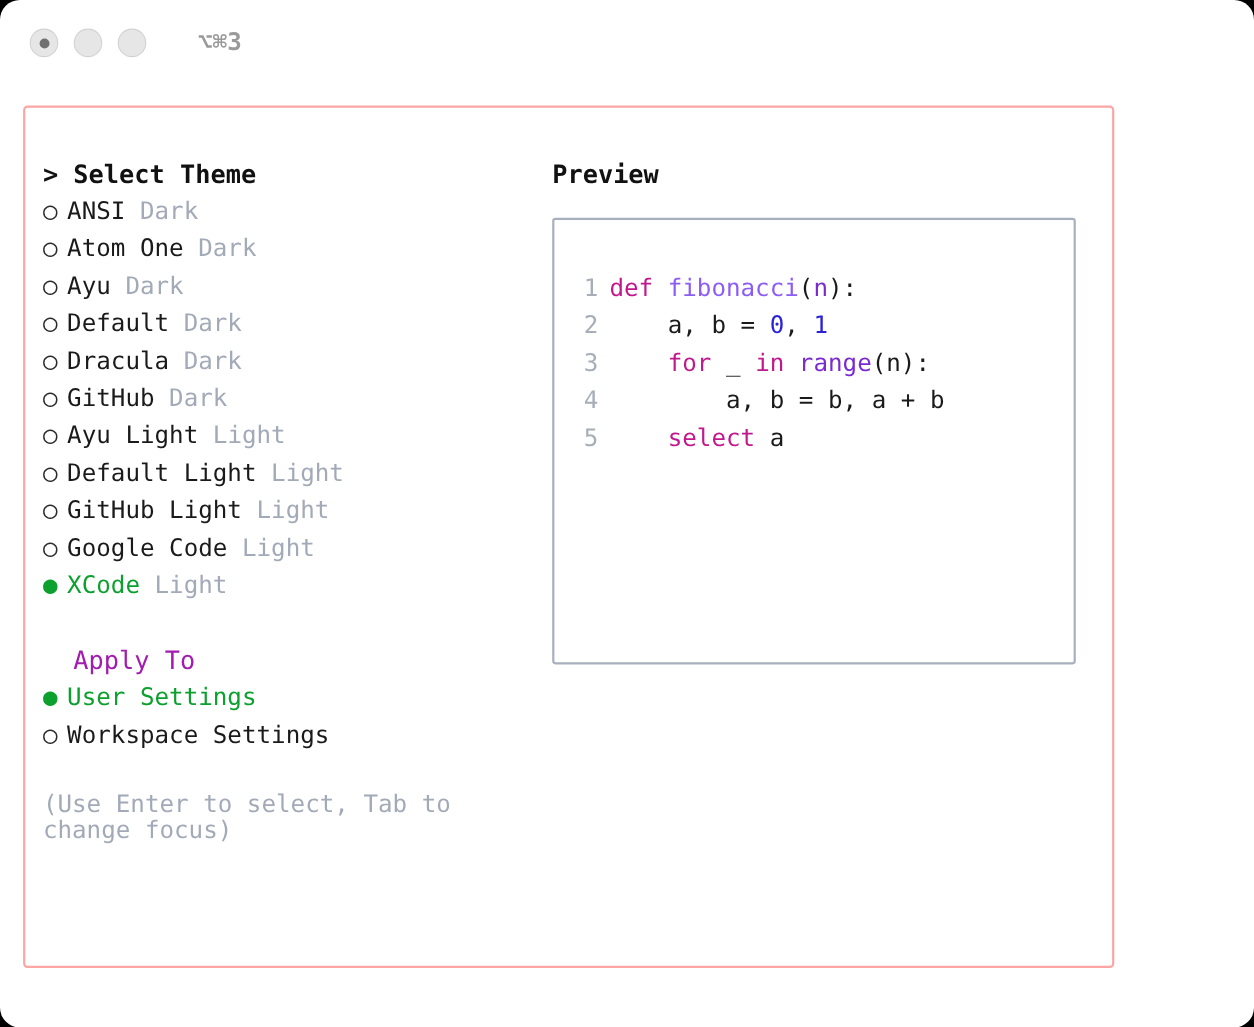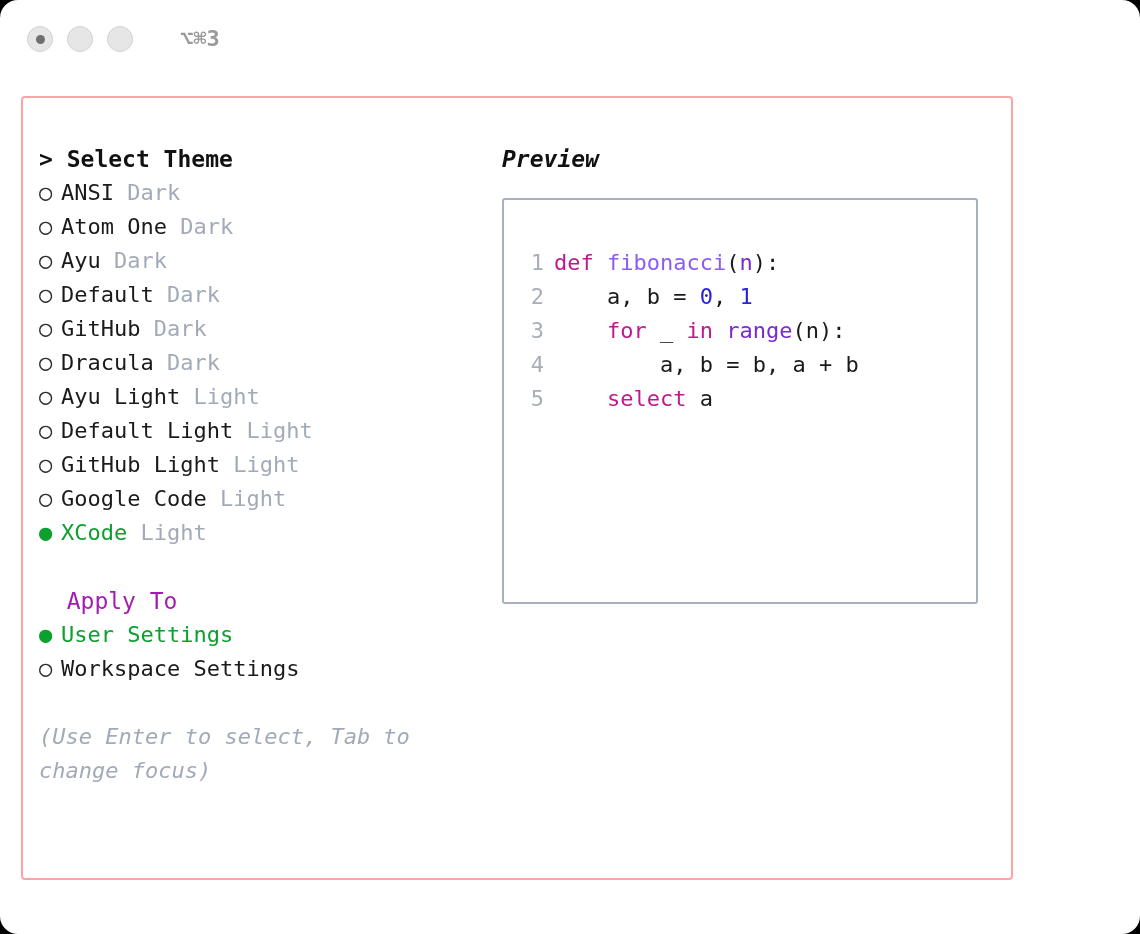--- a/index.html
+++ b/index.html
@@ -107,40 +107,38 @@
   }
   .bullet.selected { color: #0ca02e; }
   .theme-name { color: #1a1a1a; }
   .theme-row.selected .theme-name { color: #0ca02e; }
   .theme-kind { color: #a2aab8; }
 
   #apply-block { margin-top: 34px; }
   #hint-text {
     margin-top: 34px;
     font-size: 22px;
-    line-height: 34px;
+    line-height: 24px;
     color: #a2aab8;
     width: 410px;
     white-space: pre-wrap;
-    font-style: italic;
   }
 
   
   #preview-column {
     position: absolute;
     left: 479px;
     top: 44px;
     width: 490px;
   }
   #preview-heading {
     font-size: 23px;
     font-weight: bold;
     color: #111111;
     line-height: 34px;
-    font-style: italic;
   }
   #code-panel {
     margin-top: 22px;
     width: 476px;
     height: 406px;
     border: 2px solid #a8b0bd;
     border-radius: 3px;
     box-sizing: border-box;
     background: #ffffff;
     padding: 46px 0 0 16px;
@@ -186,22 +184,22 @@
 
   <div id="main-panel">
 
     <div id="theme-column">
       <div class="section-heading">&gt; Select Theme</div>
       <div id="theme-list">
           <div class="theme-row"><span class="bullet">○</span><span class="theme-name">ANSI</span><span class="theme-kind"> Dark</span></div>
           <div class="theme-row"><span class="bullet">○</span><span class="theme-name">Atom One</span><span class="theme-kind"> Dark</span></div>
           <div class="theme-row"><span class="bullet">○</span><span class="theme-name">Ayu</span><span class="theme-kind"> Dark</span></div>
           <div class="theme-row"><span class="bullet">○</span><span class="theme-name">Default</span><span class="theme-kind"> Dark</span></div>
+          <div class="theme-row"><span class="bullet">○</span><span class="theme-name">Dracula</span><span class="theme-kind"> Dark</span></div>
           <div class="theme-row"><span class="bullet">○</span><span class="theme-name">GitHub</span><span class="theme-kind"> Dark</span></div>
-          <div class="theme-row"><span class="bullet">○</span><span class="theme-name">Dracula</span><span class="theme-kind"> Dark</span></div>
           <div class="theme-row"><span class="bullet">○</span><span class="theme-name">Ayu Light</span><span class="theme-kind"> Light</span></div>
           <div class="theme-row"><span class="bullet">○</span><span class="theme-name">Default Light</span><span class="theme-kind"> Light</span></div>
           <div class="theme-row"><span class="bullet">○</span><span class="theme-name">GitHub Light</span><span class="theme-kind"> Light</span></div>
           <div class="theme-row"><span class="bullet">○</span><span class="theme-name">Google Code</span><span class="theme-kind"> Light</span></div>
           <div class="theme-row selected"><span class="bullet selected">●</span><span class="theme-name">XCode</span><span class="theme-kind"> Light</span></div>
         </div>
 
       <div id="apply-block">
         <div class="section-heading plain">  Apply To</div>
         <div id="apply-list">

